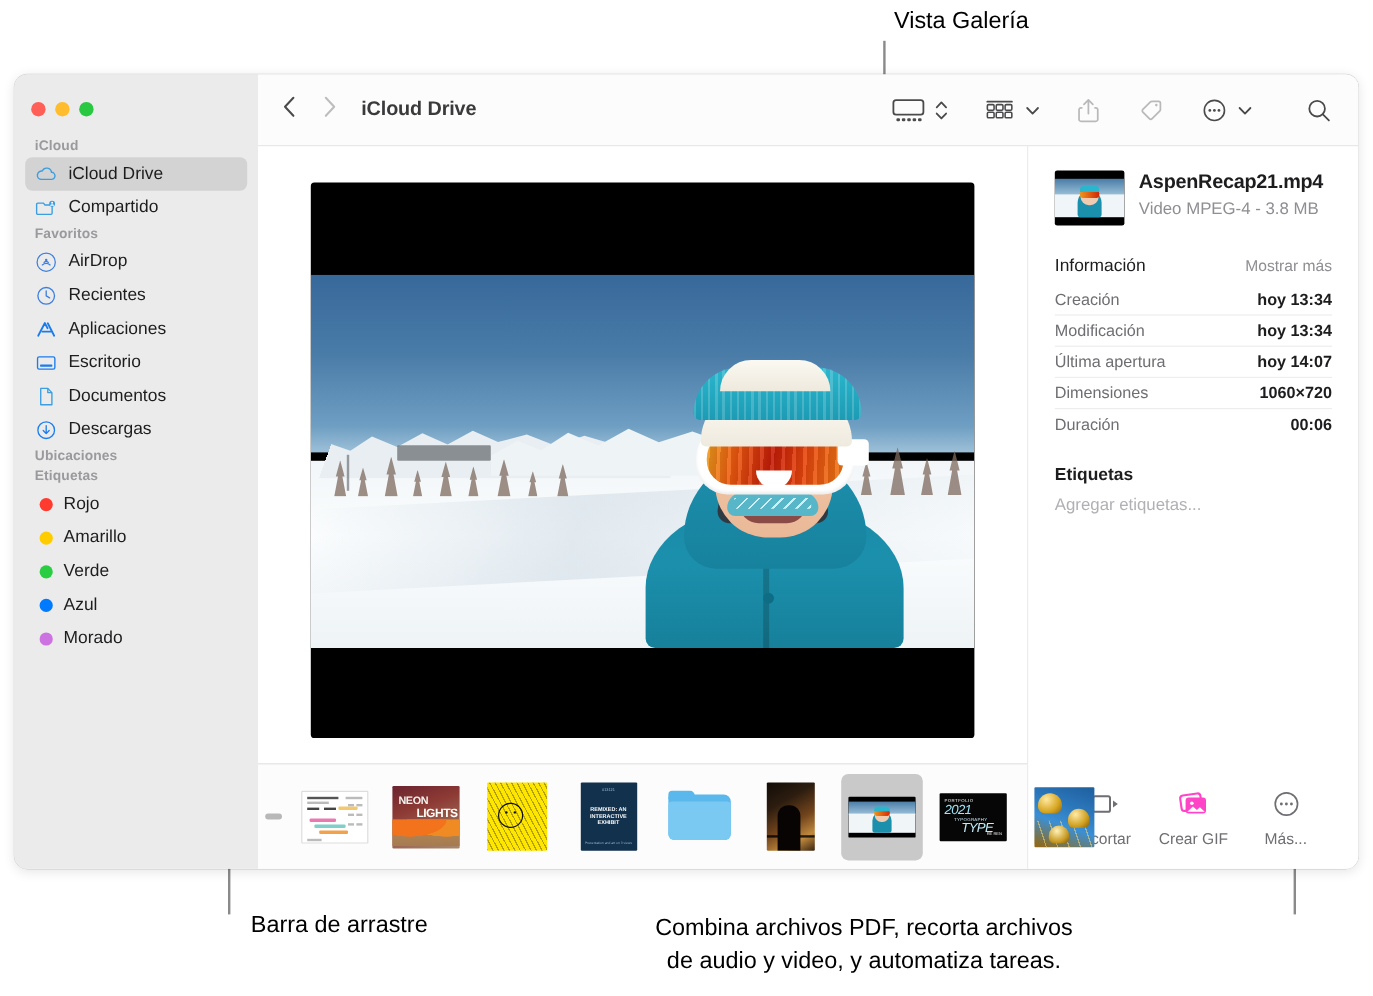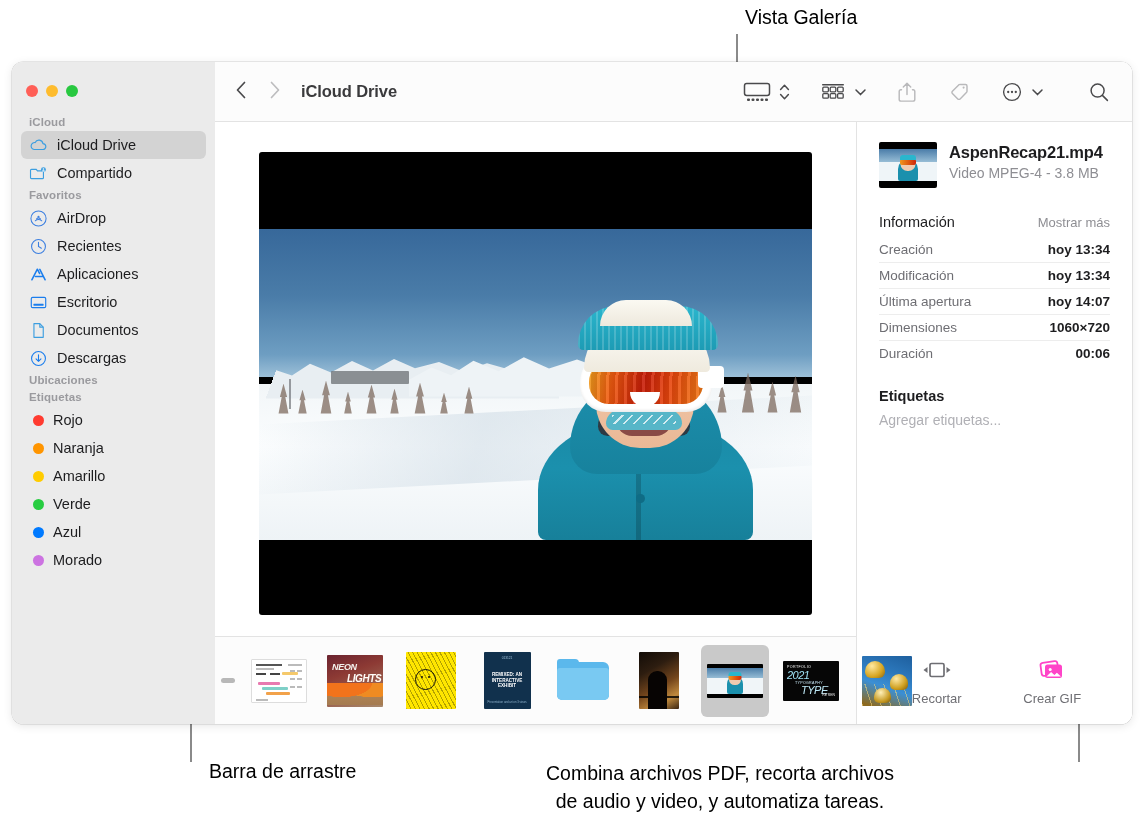--- a/index.html
+++ b/index.html
@@ -267,21 +267,21 @@
     cursor: default;
   }
   .thumb-cell.selected { background: #c9c9c9; }
   .thumb { border-radius: 1px; overflow: hidden; position: relative; background: #fff; }
 
   
   .t-doc { width: 56px; height: 44px; background: #fff; border: 1px solid #ddd; }
   .t-doc .l { position: absolute; background: #bbb; height: 2px; }
   .t-doc .bar { position: absolute; height: 3px; border-radius: 1px; }
 
-  .t-neon { width: 56px; height: 52px; background: linear-gradient(160deg, #6b2430 0%, #8d3a34 35%, #a88a6d 100%); font-style: italic; }
+  .t-neon { width: 56px; height: 52px; background: linear-gradient(160deg, #6b2430 0%, #8d3a34 35%, #a88a6d 100%); }
   .t-neon .wave { position: absolute; left: -6px; right: -6px; height: 22px; bottom: 2px;
      background: radial-gradient(ellipse at 30% 0%, #f2731b 0 45%, transparent 46%),
                  radial-gradient(ellipse at 75% 0%, #ef8b22 0 45%, transparent 46%),
                  linear-gradient(#b98a59, #a57b50); }
   .t-neon .tx1 { position:absolute; left:5px; top:7px; font-size:9px; font-weight:bold; color:#f4f2ee; letter-spacing:-0.3px; }
   .t-neon .tx2 { position:absolute; left:20px; top:18px; font-size:10px; font-weight:bold; color:#fffdf8; letter-spacing:-0.4px; }
 
   .t-thanks { width: 50px; height: 57px; background: #ffe600; }
   .t-thanks .sm { position:absolute; left:9px; top:17px; width:21px; height:21px; border-radius:50%; border:1.6px solid #111; }
   .t-thanks .sm::before, .t-thanks .sm::after { content:""; position:absolute; top:6px; width:2.4px; height:2.4px; border-radius:50%; background:#111; }
@@ -501,24 +501,20 @@
     <div class="sb-group">
       <div class="sb-section">Ubicaciones</div>
     </div>
 
     <div class="sb-group">
       <div class="sb-section">Etiquetas</div>
 
       <div class="sb-item">
         <span class="dot" style="background:#ff3b30"></span>
         <span class="sb-label">Rojo</span>
-      </div>
-      <div class="sb-item">
-        <span class="dot" style="background:#ff9500"></span>
-        <span class="sb-label">Naranja</span>
       </div>
       <div class="sb-item">
         <span class="dot" style="background:#ffcc00"></span>
         <span class="sb-label">Amarillo</span>
       </div>
       <div class="sb-item">
         <span class="dot" style="background:#28cd41"></span>
         <span class="sb-label">Verde</span>
       </div>
       <div class="sb-item">
@@ -851,18 +847,31 @@
               <svg width="32" height="24" viewBox="0 0 32 24">
                 <rect x="5" y="4" width="17" height="13" rx="2.5" fill="none" stroke="#ff44c8" stroke-width="1.8" transform="rotate(-8 13.5 10.5)"></rect>
                 <rect x="9" y="6.5" width="17" height="13.5" rx="2.5" fill="#ff44c8"></rect>
                 <circle cx="14.2" cy="11.4" r="1.5" fill="#fff"></circle>
                 <path d="M10.5 18.4l4.6-4.4 3.3 3 2.5-2.2 4 3.6z" fill="#fff"></path>
               </svg>
             </span>
             <span class="action-lbl">Crear GIF</span>
           </div>
 
+          <div class="action">
+            <span class="action-ico">
+              <svg width="24" height="24" viewBox="0 0 24 24">
+                <circle cx="12" cy="12" r="9.3" fill="none" stroke="#6e6e73" stroke-width="1.4"></circle>
+                <g fill="#6e6e73">
+                    <circle cx="7.8" cy="12" r="1.2"></circle>
+                    <circle cx="12" cy="12" r="1.2"></circle>
+                    <circle cx="16.2" cy="12" r="1.2"></circle>
+                  </g>
+              </svg>
+            </span>
+            <span class="action-lbl">Más...</span>
+          </div>
         </div>
       </div>
 
     </div>
   </div>
 </div>
 
 </body></html>

